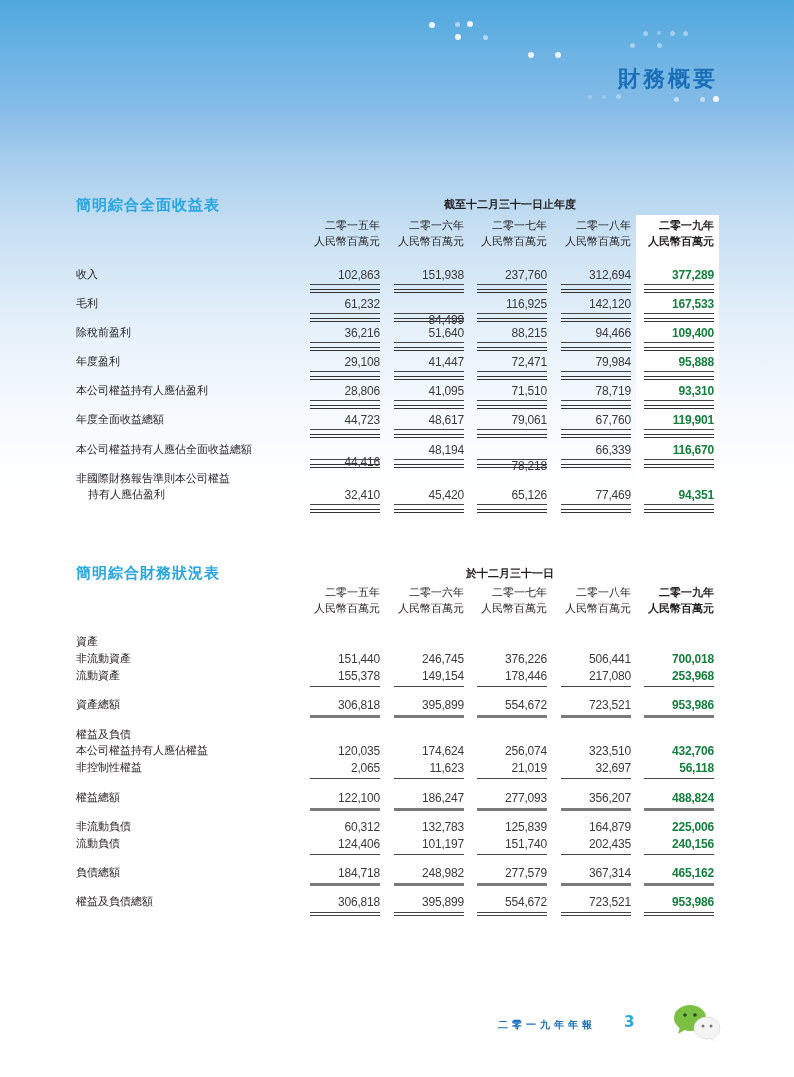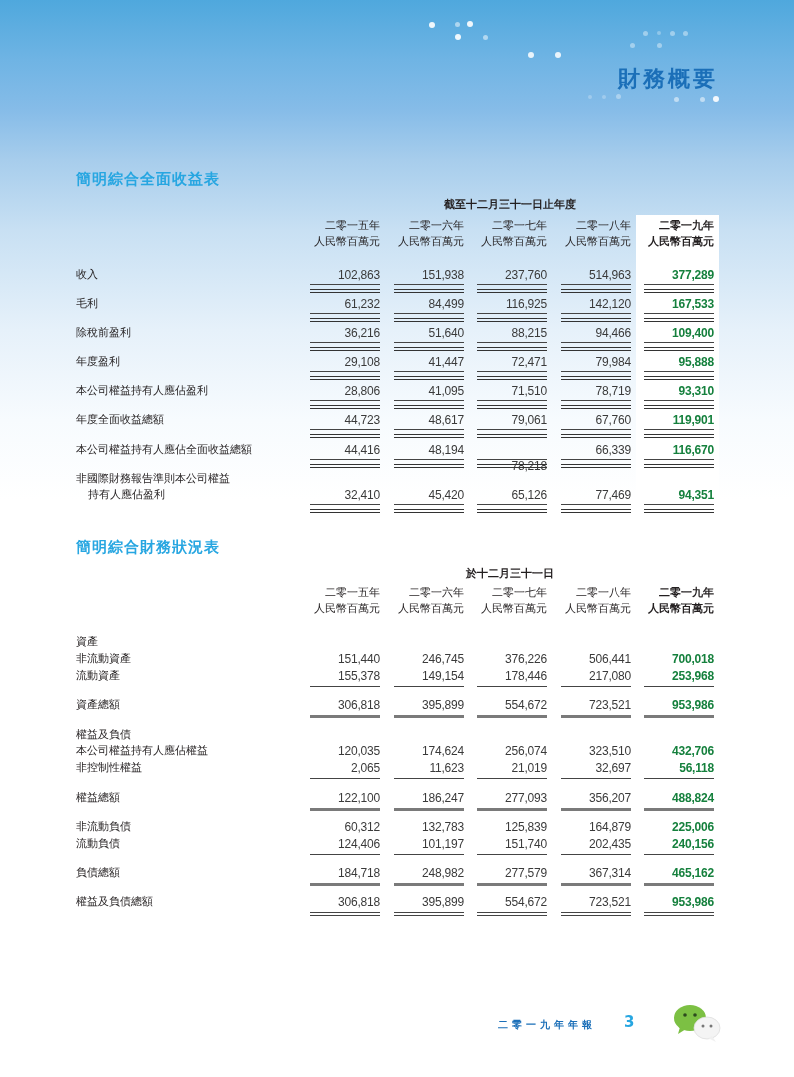--- a/index.html
+++ b/index.html
@@ -11,21 +11,21 @@
     color: #231f20;
     background: linear-gradient(to bottom, #4fa8dd 0px, #6fb4e4 60px, #86bce8 110px, #a7cdec 160px, #c8e0f3 230px, #e6f1fa 330px, #f7fbfe 420px, #ffffff 500px, #ffffff 100%);
   }
   .dot { position: absolute; border-radius: 50%; background: #ffffff; }
   .header-title {
     position: absolute; right: 76px; top: 64px;
     font-size: 22px; letter-spacing: 3px; color: #1b6fb8; font-weight: bold;
   }
   .section-title {
     position: absolute; left: 76px;
-    font-size: 15px; letter-spacing: 1px; color: #27a6e1; font-weight: bold;
+    font-size: 15px; letter-spacing: 1px; color: #27a6e1; font-weight: bold; margin-top: 26px;
   }
   .hl-col {
     position: absolute; left: 636px; top: 215px; width: 83px; height: 300px;
     background: #ffffff;
   }
   .period-caption {
     position: absolute; left: 310px; width: 400px; text-align: center;
     font-size: 11px; font-weight: bold;
   }
   .col-heads { position: absolute; left: 310px; height: 34px; }
@@ -119,33 +119,33 @@
       <span class="row-label">收入</span>
       <span class="cell" style="left: 234px; top: 0px;">102,863</span>
       <div class="line u-thin" style="left: 234px; width: 70px; top: 17px;"></div>
       <div class="line u-double" style="left: 234px; width: 70px; top: 22px;"></div>
       <span class="cell" style="left: 318px; top: 0px;">151,938</span>
       <div class="line u-thin" style="left: 318px; width: 70px; top: 17px;"></div>
       <div class="line u-double" style="left: 318px; width: 70px; top: 22px;"></div>
       <span class="cell" style="left: 401px; top: 0px;">237,760</span>
       <div class="line u-thin" style="left: 401px; width: 70px; top: 17px;"></div>
       <div class="line u-double" style="left: 401px; width: 70px; top: 22px;"></div>
-      <span class="cell" style="left: 485px; top: 0px;">514,963</span>
+      <span class="cell" style="left: 485px; top: 0px;">312,694</span>
       <div class="line u-thin" style="left: 485px; width: 70px; top: 17px;"></div>
       <div class="line u-double" style="left: 485px; width: 70px; top: 22px;"></div>
       <span class="cell bold" style="left: 568px; top: 0px;">377,289</span>
       <div class="line u-thin" style="left: 568px; width: 70px; top: 17px;"></div>
       <div class="line u-double" style="left: 568px; width: 70px; top: 22px;"></div>
     </div>
     <div class="row" style="top: 296px;">
       <span class="row-label">毛利</span>
       <span class="cell" style="left: 234px; top: 0px;">61,232</span>
       <div class="line u-thin" style="left: 234px; width: 70px; top: 17px;"></div>
       <div class="line u-double" style="left: 234px; width: 70px; top: 22px;"></div>
-      <span class="cell" style="left: 318px; top: 0px;">84,499</span>
+      <span class="cell" style="left: 318px; top: 16px;">84,499</span>
       <div class="line u-thin" style="left: 318px; width: 70px; top: 17px;"></div>
       <div class="line u-double" style="left: 318px; width: 70px; top: 22px;"></div>
       <span class="cell" style="left: 401px; top: 0px;">116,925</span>
       <div class="line u-thin" style="left: 401px; width: 70px; top: 17px;"></div>
       <div class="line u-double" style="left: 401px; width: 70px; top: 22px;"></div>
       <span class="cell" style="left: 485px; top: 0px;">142,120</span>
       <div class="line u-thin" style="left: 485px; width: 70px; top: 17px;"></div>
       <div class="line u-double" style="left: 485px; width: 70px; top: 22px;"></div>
       <span class="cell bold" style="left: 568px; top: 0px;">167,533</span>
       <div class="line u-thin" style="left: 568px; width: 70px; top: 17px;"></div>
@@ -218,21 +218,21 @@
       <div class="line u-double" style="left: 401px; width: 70px; top: 22px;"></div>
       <span class="cell" style="left: 485px; top: 0px;">67,760</span>
       <div class="line u-thin" style="left: 485px; width: 70px; top: 17px;"></div>
       <div class="line u-double" style="left: 485px; width: 70px; top: 22px;"></div>
       <span class="cell bold" style="left: 568px; top: 0px;">119,901</span>
       <div class="line u-thin" style="left: 568px; width: 70px; top: 17px;"></div>
       <div class="line u-double" style="left: 568px; width: 70px; top: 22px;"></div>
     </div>
     <div class="row" style="top: 442px;">
       <span class="row-label">本公司權益持有人應佔全面收益總額</span>
-      <span class="cell" style="left: 234px; top: 0px;">44,416</span>
+      <span class="cell" style="left: 234px; top: 12px;">44,416</span>
       <div class="line u-thin" style="left: 234px; width: 70px; top: 17px;"></div>
       <div class="line u-double" style="left: 234px; width: 70px; top: 22px;"></div>
       <span class="cell" style="left: 318px; top: 0px;">48,194</span>
       <div class="line u-thin" style="left: 318px; width: 70px; top: 17px;"></div>
       <div class="line u-double" style="left: 318px; width: 70px; top: 22px;"></div>
       <span class="cell" style="left: 401px; top: 16px;">78,218</span>
       <div class="line u-thin" style="left: 401px; width: 70px; top: 17px;"></div>
       <div class="line u-double" style="left: 401px; width: 70px; top: 22px;"></div>
       <span class="cell" style="left: 485px; top: 0px;">66,339</span>
       <div class="line u-thin" style="left: 485px; width: 70px; top: 17px;"></div>

